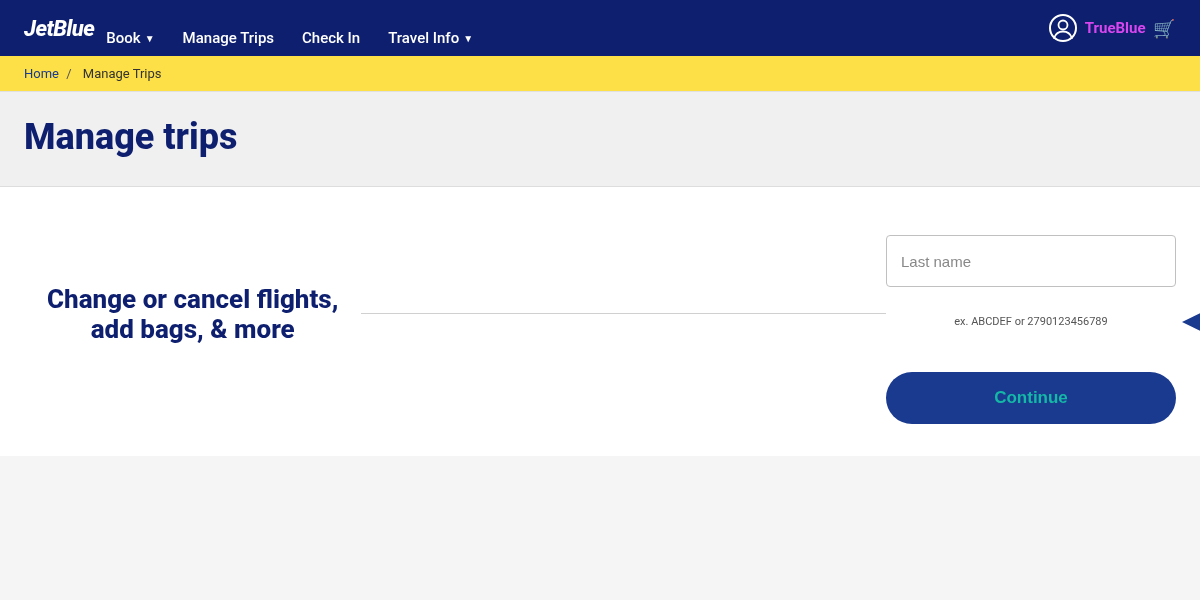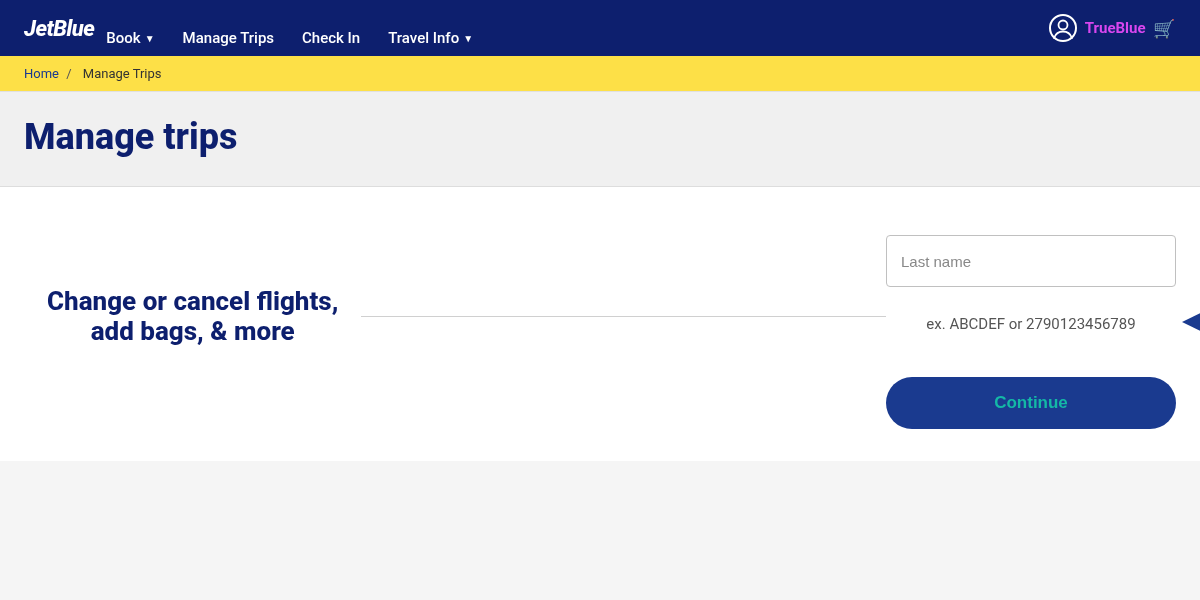--- a/index.html
+++ b/index.html
@@ -164,21 +164,21 @@
       color: #333;
       outline: none;
       background: #fff;
     }
 
     .form-input::placeholder {
       color: #888;
     }
 
     .form-hint {
-      font-size: 15px;
+      font-size: 11px;
       color: #555;
       margin-top: 4px;
     }
 
     .continue-btn {
       width: 290px;
       height: 52px;
       background: #1a3a8f;
       color: #14b8a6;
       border: none;

